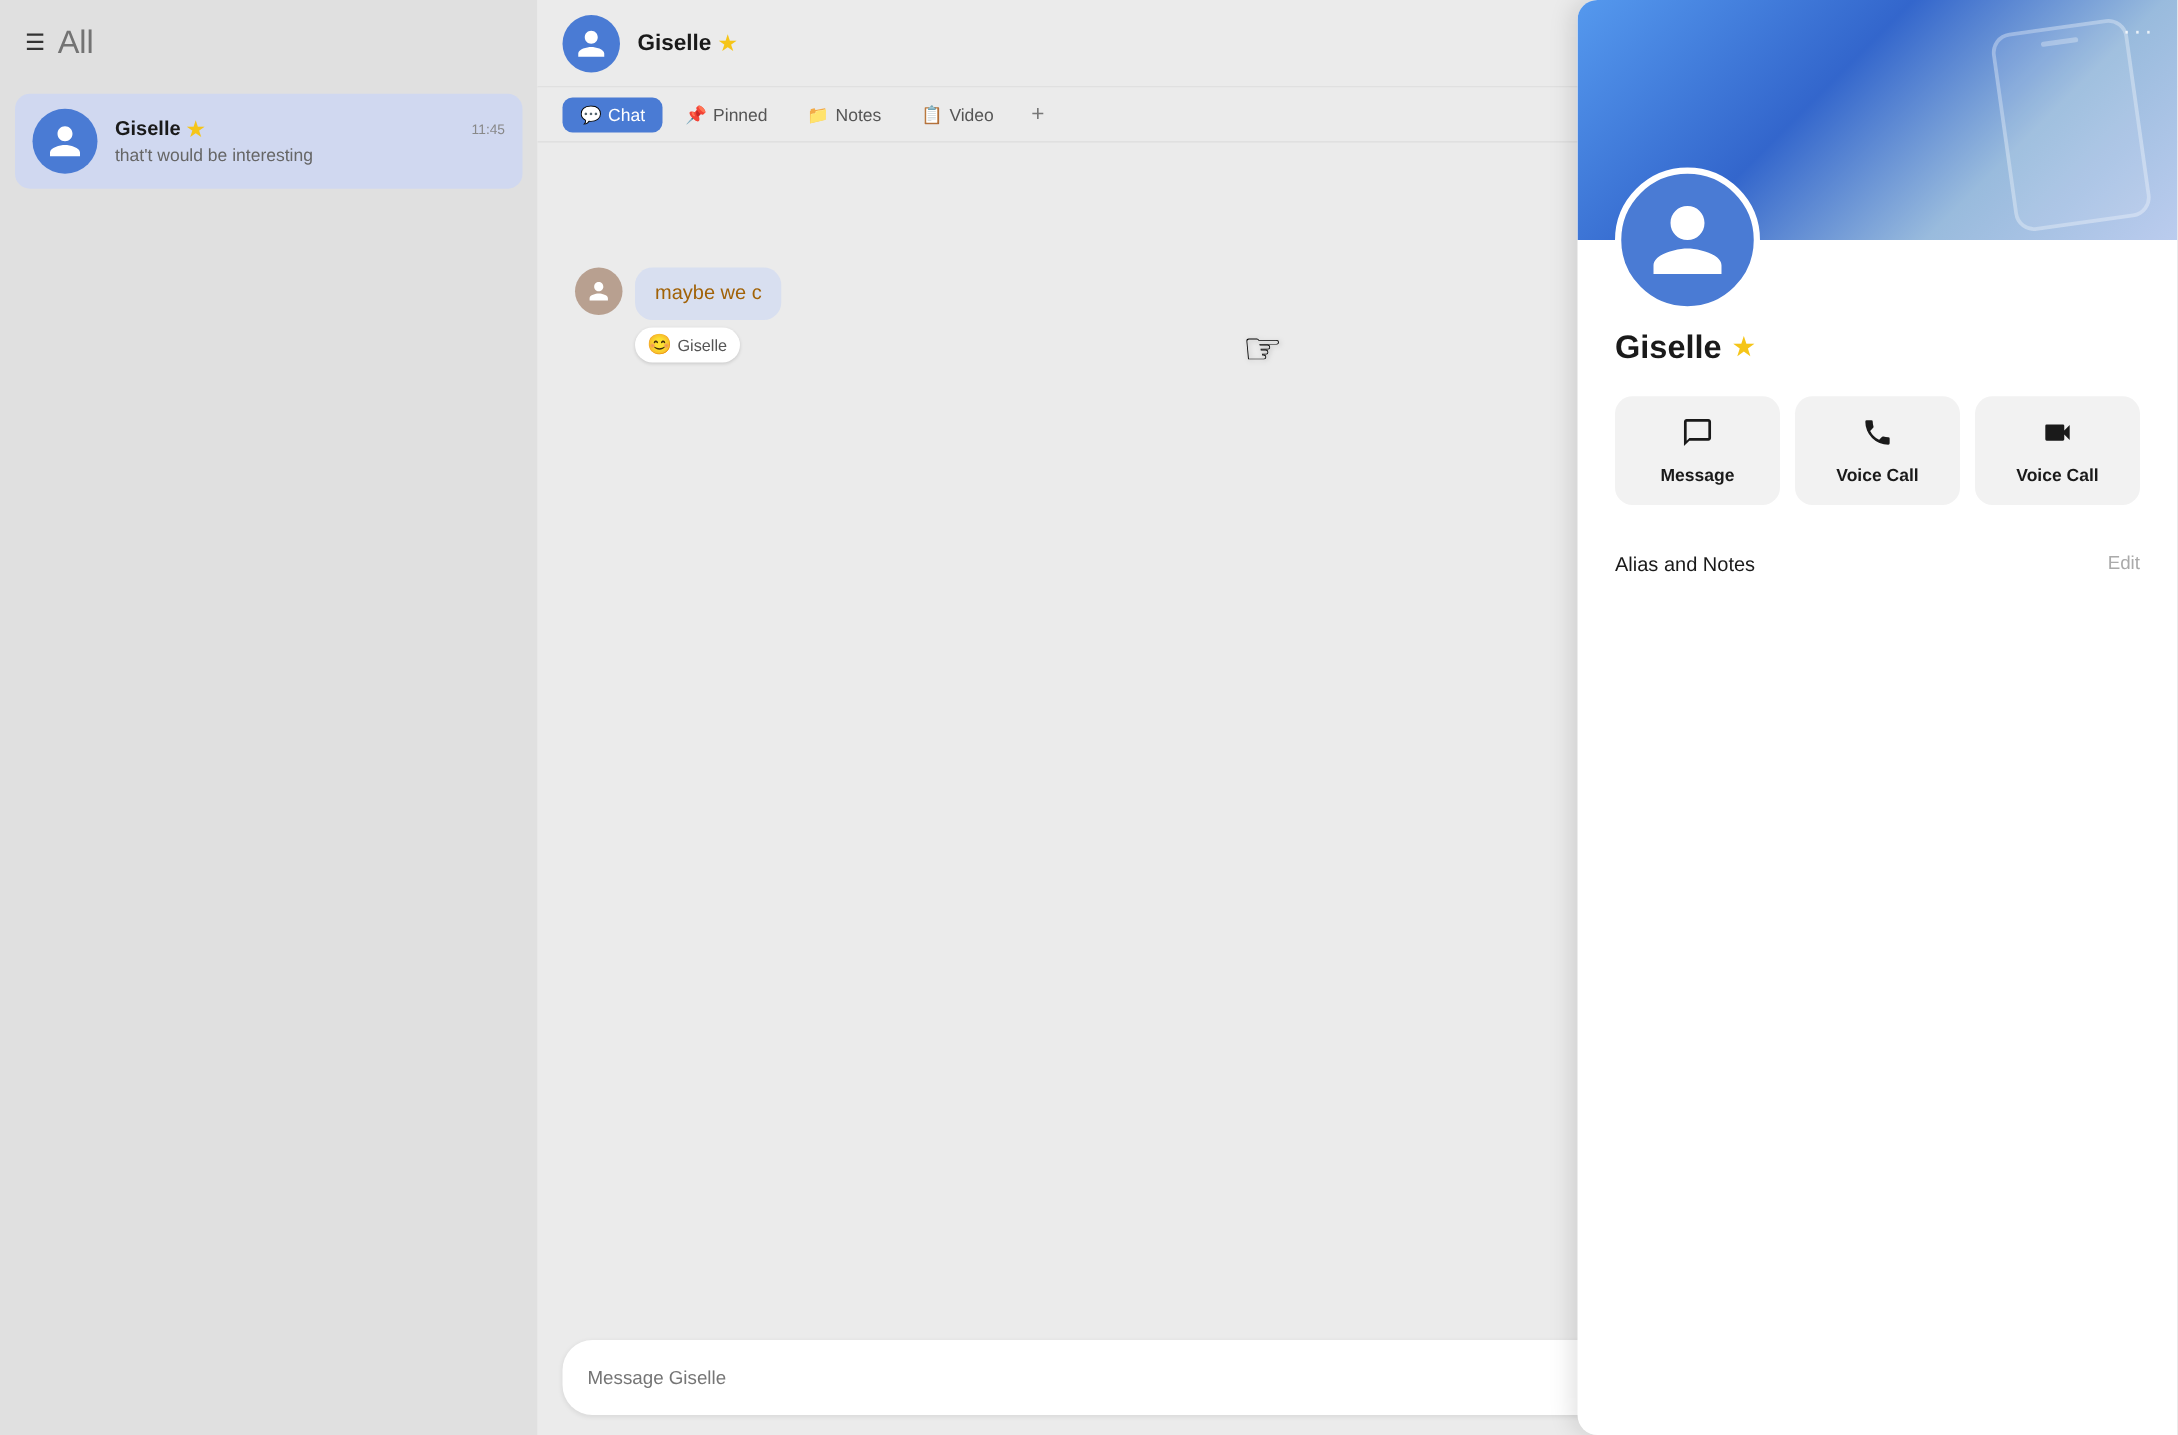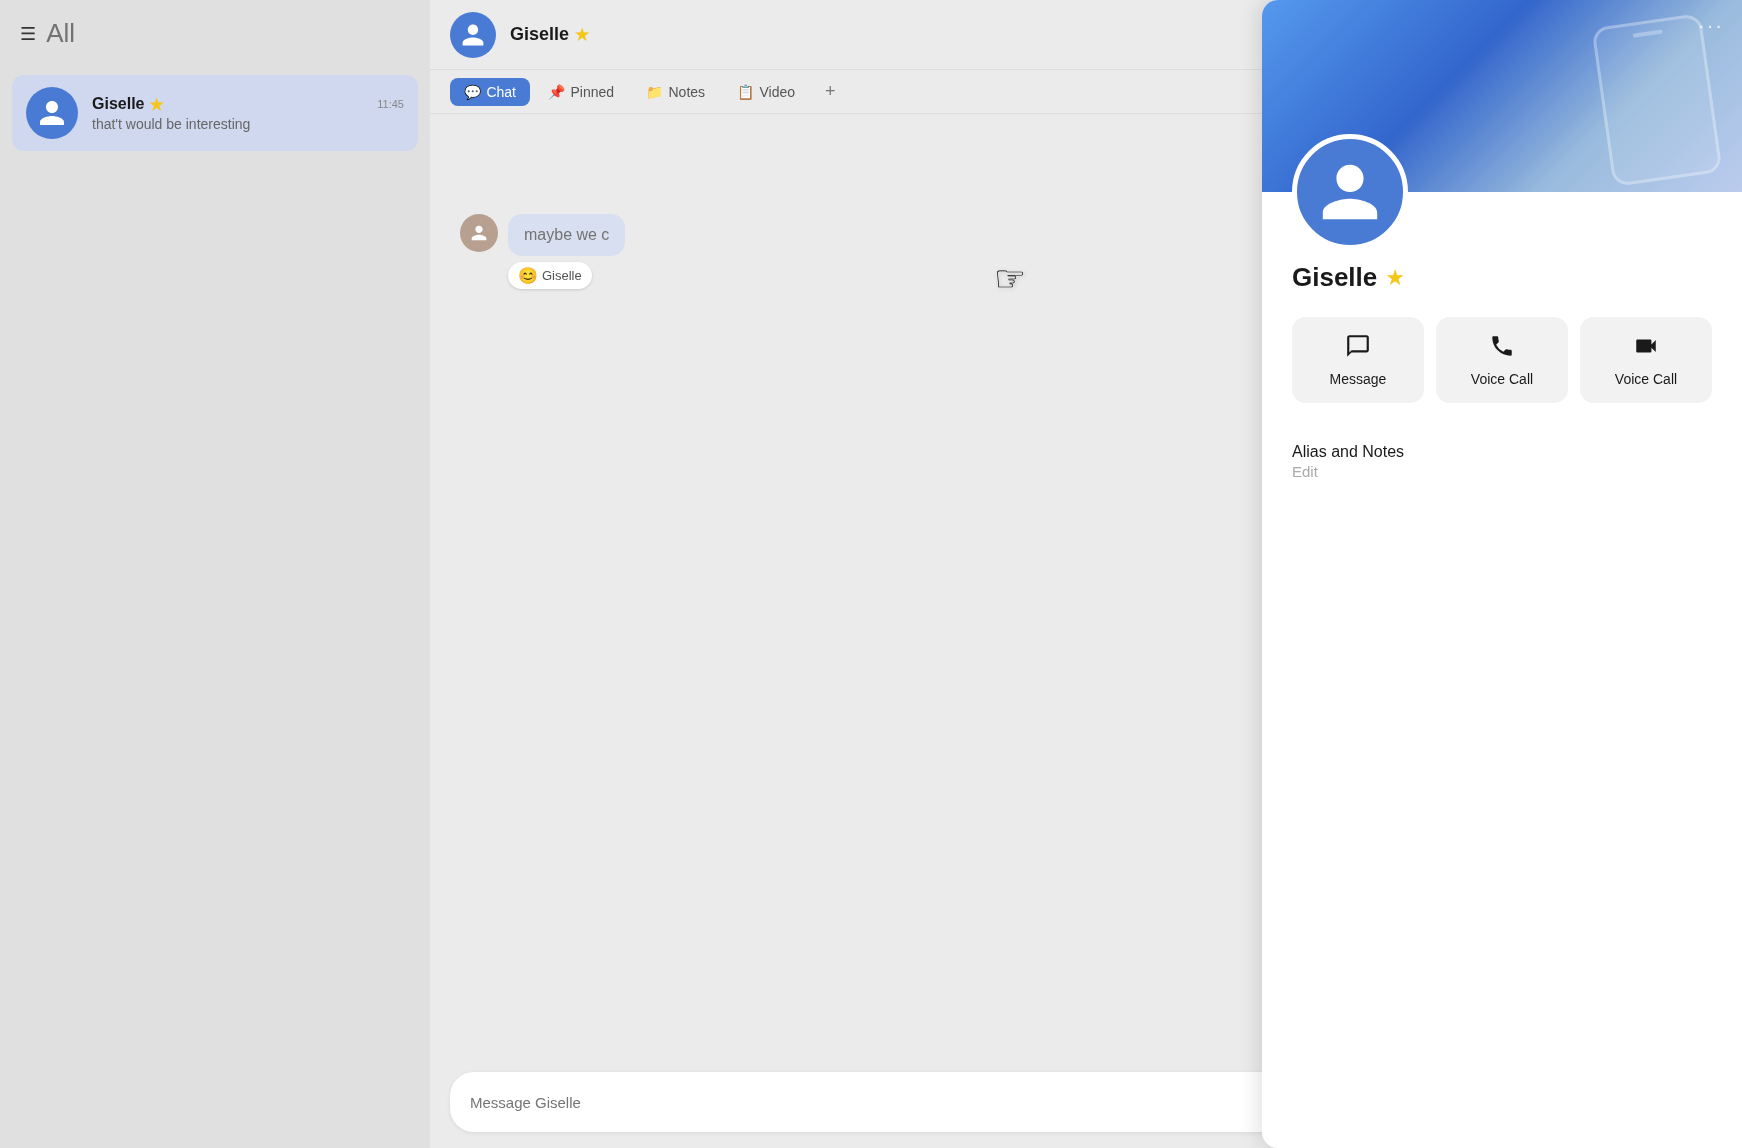--- a/index.html
+++ b/index.html
@@ -241,21 +241,21 @@
     .msg-avatar.photo {
       background: #c8b0a0;
       overflow: hidden;
     }
     .msg-bubble {
       max-width: 380px;
       background: #d8dff0;
       border-radius: 14px;
       padding: 12px 16px;
       font-size: 16px;
-      color: #737373;
+      color: #a16207;
       position: relative;
     }
     .reaction-bar {
       display: flex;
       align-items: center;
       gap: 4px;
       margin-top: 6px;
       background: white;
       border-radius: 20px;
       padding: 4px 10px;
@@ -428,34 +428,33 @@
       display: flex;
       flex-direction: column;
       align-items: center;
       gap: 6px;
       background: #f2f2f2;
       border-radius: 14px;
       padding: 16px 10px;
       cursor: pointer;
       font-size: 14px;
       color: #1a1a1a;
-      font-weight: 400;
+      font-weight: 700;
       border: none;
       outline: none;
     }
     .profile-action-icon {
       font-size: 24px;
     }
 
     .alias-section {
       display: flex;
       align-items: flex-start;
       justify-content: space-between;
       padding: 10px 0;
-      flex-direction: column;
     }
     .alias-label {
       font-size: 16px;
       font-weight: 500;
       color: #1a1a1a;
       line-height: 1.4;
     }
     .alias-edit {
       font-size: 15px;
       color: #aaa;

